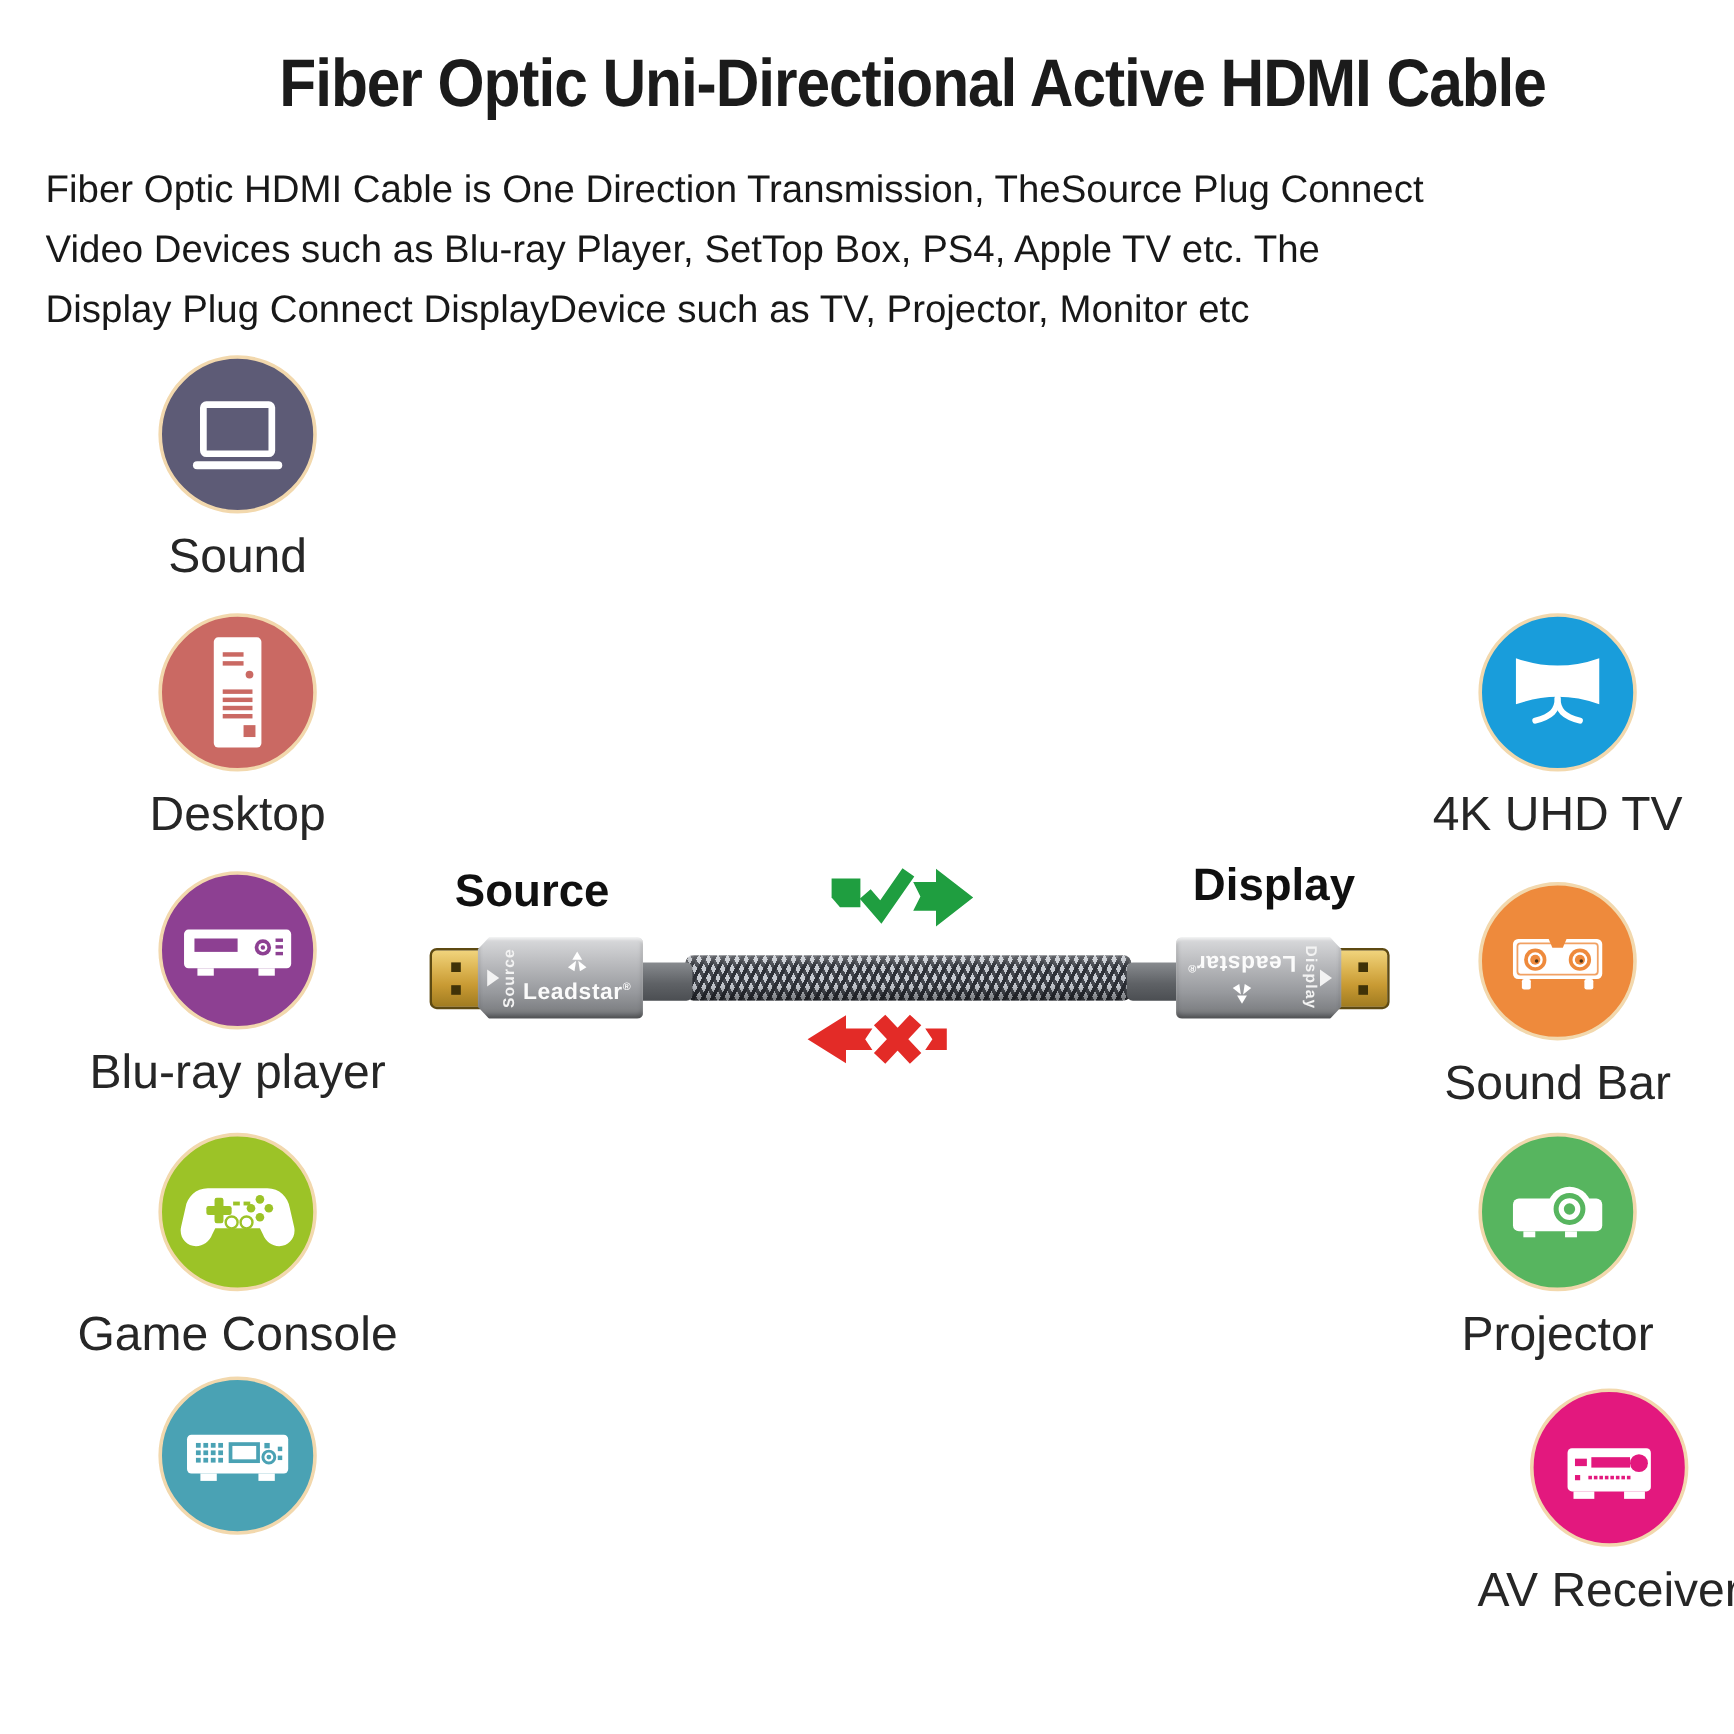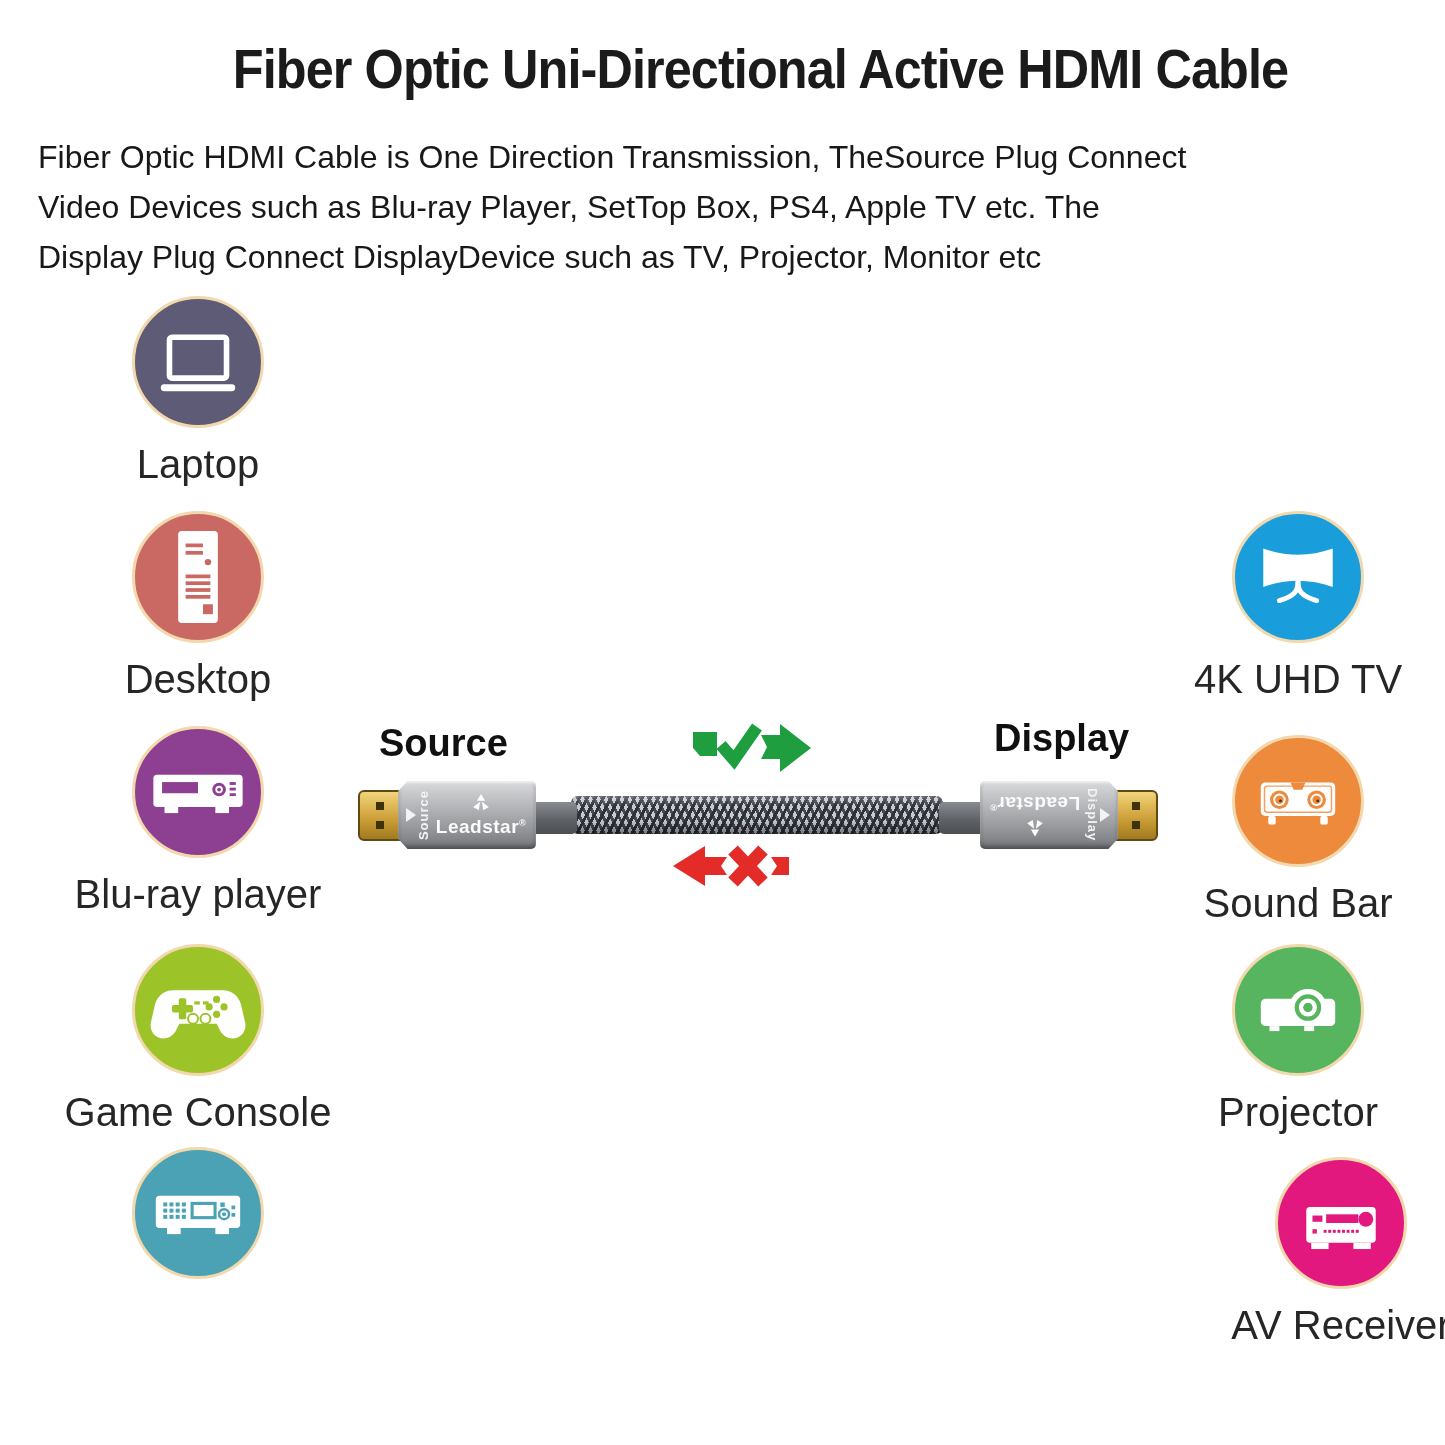--- a/index.html
+++ b/index.html
@@ -91,21 +91,21 @@
   </div>
   <div class="stray">'</div>
 
   <div class="device dev-laptop pos-l1">
     <div class="circle">
       <svg class="icon" viewBox="0 0 100 100">
         <rect x="27" y="30" width="46" height="33" rx="2" fill="none" stroke="#fff" stroke-width="4.5"></rect>
         <rect x="20" y="68" width="60" height="5.5" rx="2.75" fill="#fff"></rect>
       </svg>
     </div>
-    <div class="device-label">Laptop</div>
+    <div class="device-label">Sound</div>
   </div>
 
   <div class="device dev-desktop pos-l2">
     <div class="circle">
       <svg class="icon" viewBox="0 0 100 100">
         <rect x="34" y="13" width="32" height="74" rx="3" fill="#fff"></rect>
         <g fill="currentColor">
           <rect x="40" y="23" width="14" height="3"></rect>
             <rect x="40" y="29" width="14" height="3"></rect>
           <circle cx="58" cy="38" r="2.6"></circle>

